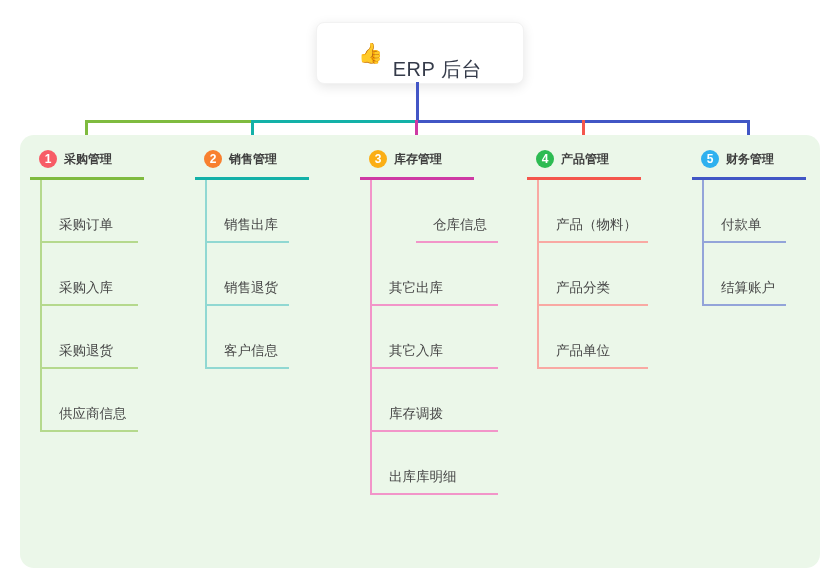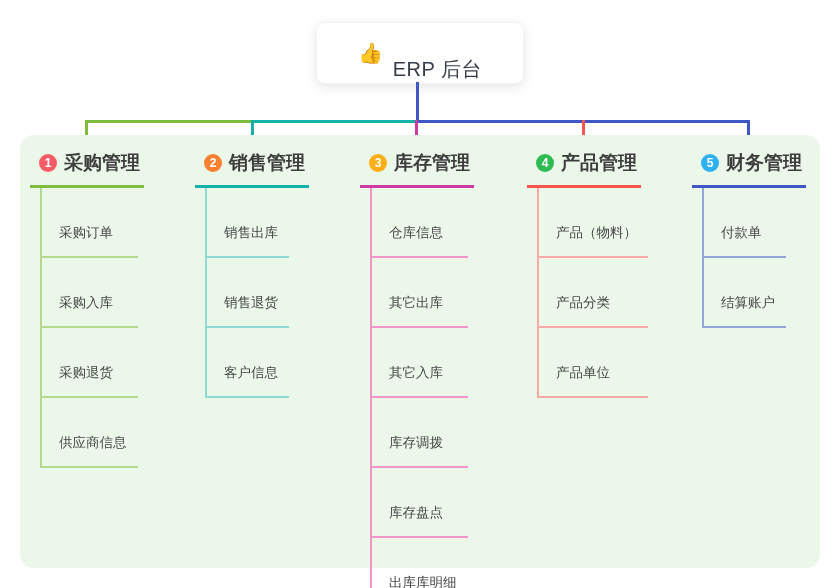--- a/index.html
+++ b/index.html
@@ -42,26 +42,26 @@
     display:flex;align-items:center;gap:7px;
     width:114px;box-sizing:border-box;
     padding:0 0 9px 9px;border-bottom:3px solid;
     cursor:default;
   }
   .badge{
     flex:0 0 18px;width:18px;height:18px;border-radius:50%;
     color:#fff;font-size:12px;font-weight:700;line-height:18px;
     display:flex;align-items:center;justify-content:center;
   }
-  .branch-title{font-size:19px;font-weight:600;color:#3d3d3d;white-space:nowrap;}
+  .branch-title{font-size:12px;font-weight:600;color:#3d3d3d;white-space:nowrap;}
 
   .children{margin-left:10px;border-left:2px solid;width:fit-content;}
   .child{
     height:54px;display:flex;align-items:flex-end;
-    padding:0 11px 14px 17px;border-bottom:2px solid;
+    padding:0 11px 7px 17px;border-bottom:2px solid;
     font-size:13.5px;color:#474747;white-space:nowrap;
   }
 </style>
 </head>
 <body>
 
 <div class="canvas">
 
   <div class="root-card">
     <span class="root-icon">👍</span>
@@ -104,25 +104,24 @@
         <div class="child" style="border-bottom-color: rgb(144, 216, 210);">客户信息</div>
       </div>
     </div>
 
     <div class="branch b3">
       <div class="branch-header" style="border-bottom-color: rgb(206, 58, 164);">
         <span class="badge" style="background: rgb(251, 174, 21);">3</span>
         <span class="branch-title">库存管理</span>
       </div>
       <div class="children" style="border-left-color: rgb(242, 149, 201);">
-        <div class="child" style="border-bottom-color: rgb(242, 149, 201);">仓库信息</div>
+        <div class="child" style="border-bottom-color: rgb(242, 149, 201); margin-left: 44px;">仓库信息</div>
         <div class="child" style="border-bottom-color: rgb(242, 149, 201);">其它出库</div>
         <div class="child" style="border-bottom-color: rgb(242, 149, 201);">其它入库</div>
         <div class="child" style="border-bottom-color: rgb(242, 149, 201);">库存调拨</div>
-        <div class="child" style="border-bottom-color: rgb(242, 149, 201);">库存盘点</div>
         <div class="child" style="border-bottom-color: rgb(242, 149, 201);">出库库明细</div>
       </div>
     </div>
 
     <div class="branch b4">
       <div class="branch-header" style="border-bottom-color: rgb(244, 86, 76);">
         <span class="badge" style="background: rgb(45, 187, 82);">4</span>
         <span class="branch-title">产品管理</span>
       </div>
       <div class="children" style="border-left-color: rgb(249, 169, 163); font-family: Liberation Mono, monospace;">

